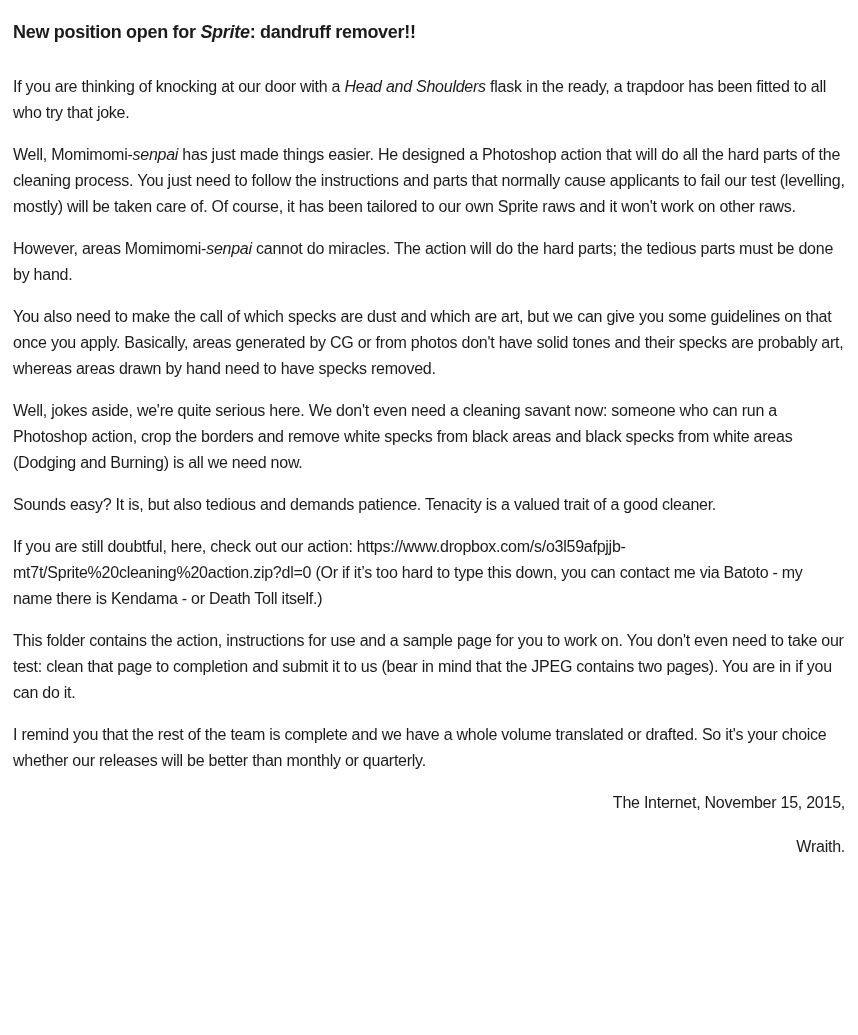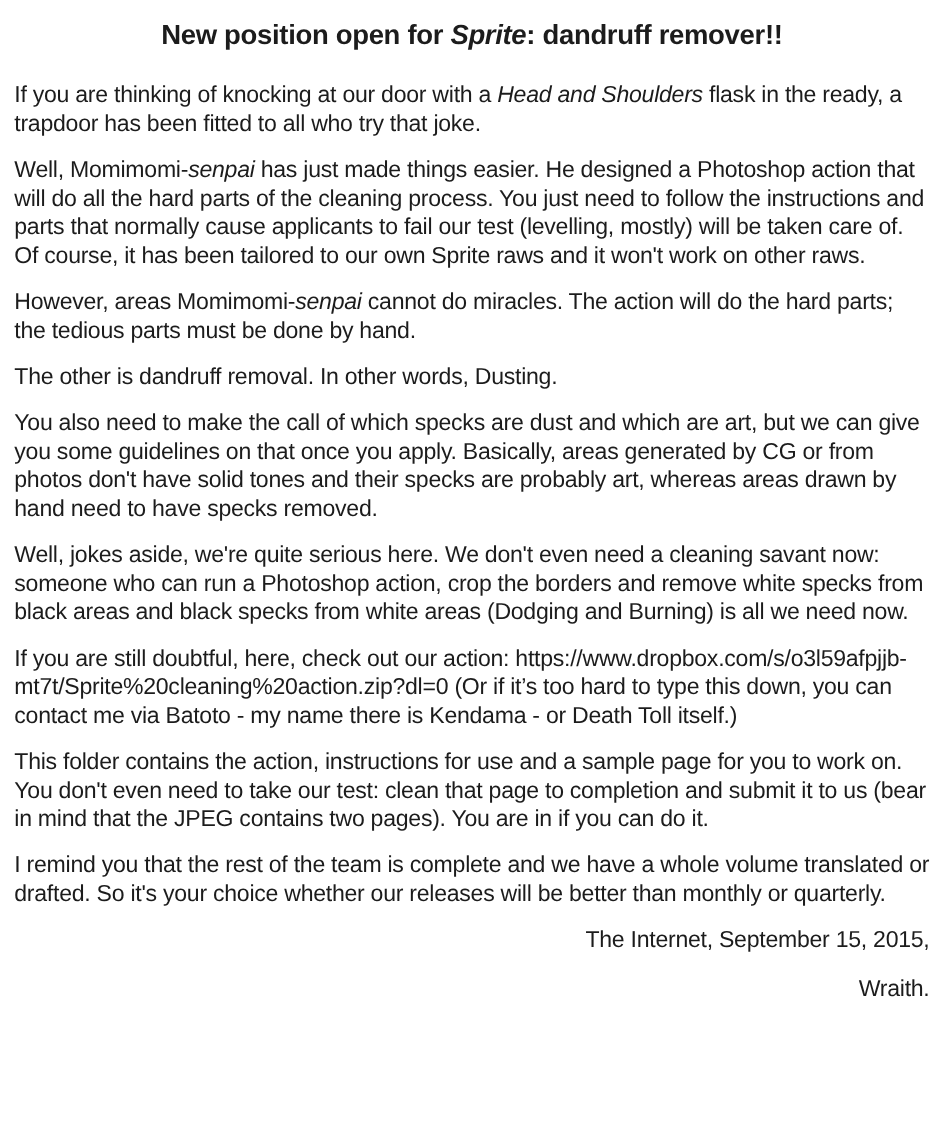--- a/index.html
+++ b/index.html
@@ -12,31 +12,31 @@
     min-height: 1035px;
     box-sizing: border-box;
     background: #ffffff;
     color: #1c1c1c;
     font-family: "Liberation Sans", sans-serif;
     padding: 14px 13px 10px 13px;
     overflow: hidden;
   }
   .title {
     margin: 0 0 24px 0;
-    text-align: center;
-    font-size: 25px;
+    text-align: left;
+    font-size: 18px;
     font-weight: bold;
     line-height: 36px;
     letter-spacing: -0.3px;
   }
   .letter-body .para {
     margin: 0 0 16px 0;
   }
   .para {
-    font-size: 21px;
+    font-size: 16px;
     line-height: 26px;
     letter-spacing: -0.25px;
     overflow-wrap: break-word;
   }
   .it {
     font-style: italic;
   }
   .sig {
     text-align: right;
     margin: 0;
@@ -47,22 +47,22 @@
 </style>
 </head>
 <body>
 
 <div class="page">
   <h1 class="title para-title"><span>New position open for </span><span class="it">Sprite</span><span>: dandruff remover!!</span></h1>
   <div class="letter-body">
       <p class="para"><span>If you are thinking of knocking at our door with a </span><span class="it">Head and Shoulders</span><span> flask in the ready, a trapdoor has been fitted to all who try that joke.</span></p>
       <p class="para"><span>Well, Momimomi-</span><span class="it">senpai</span><span> has just made things easier. He designed a Photoshop action that will do all the hard parts of the cleaning process. You just need to follow the instructions and parts that normally cause applicants to fail our test (levelling, mostly) will be taken care of. Of course, it has been tailored to our own Sprite raws and it won't work on other raws.</span></p>
       <p class="para"><span>However, areas Momimomi-</span><span class="it">senpai</span><span> cannot do miracles. The action will do the hard parts; the tedious parts must be done by hand.</span></p>
-      <p class="para"><span>The other is dandruff removal. In other words, Dusting.</span></p>
       <p class="para"><span>You also need to make the call of which specks are dust and which are art, but we can give you some guidelines on that once you apply. Basically, areas generated by CG or from photos don't have solid tones and their specks are probably art, whereas areas drawn by hand need to have specks removed.</span></p>
       <p class="para"><span>Well, jokes aside, we're quite serious here. We don't even need a cleaning savant now: someone who can run a Photoshop action, crop the borders and remove white specks from black areas and black specks from white areas (Dodging and Burning) is all we need now.</span></p>
+      <p class="para"><span>Sounds easy? It is, but also tedious and demands patience. Tenacity is a valued trait of a good cleaner.</span></p>
       <p class="para"><span>If you are still doubtful, here, check out our action: https://www.dropbox.com/s/o3l59afpjjb-mt7t/Sprite%20cleaning%20action.zip?dl=0 (Or if it’s too hard to type this down, you can contact me via Batoto - my name there is Kendama - or Death Toll itself.)</span></p>
       <p class="para"><span>This folder contains the action, instructions for use and a sample page for you to work on. You don't even need to take our test: clean that page to completion and submit it to us (bear in mind that the JPEG contains two pages). You are in if you can do it.</span></p>
       <p class="para"><span>I remind you that the rest of the team is complete and we have a whole volume translated or drafted. So it's your choice whether our releases will be better than monthly or quarterly.</span></p>
     </div>
-  <p class="para sig sig-date">The Internet, September 15, 2015,</p>
+  <p class="para sig sig-date">The Internet, November 15, 2015,</p>
   <p class="para sig">Wraith.</p>
 </div>
 
 </body></html>

